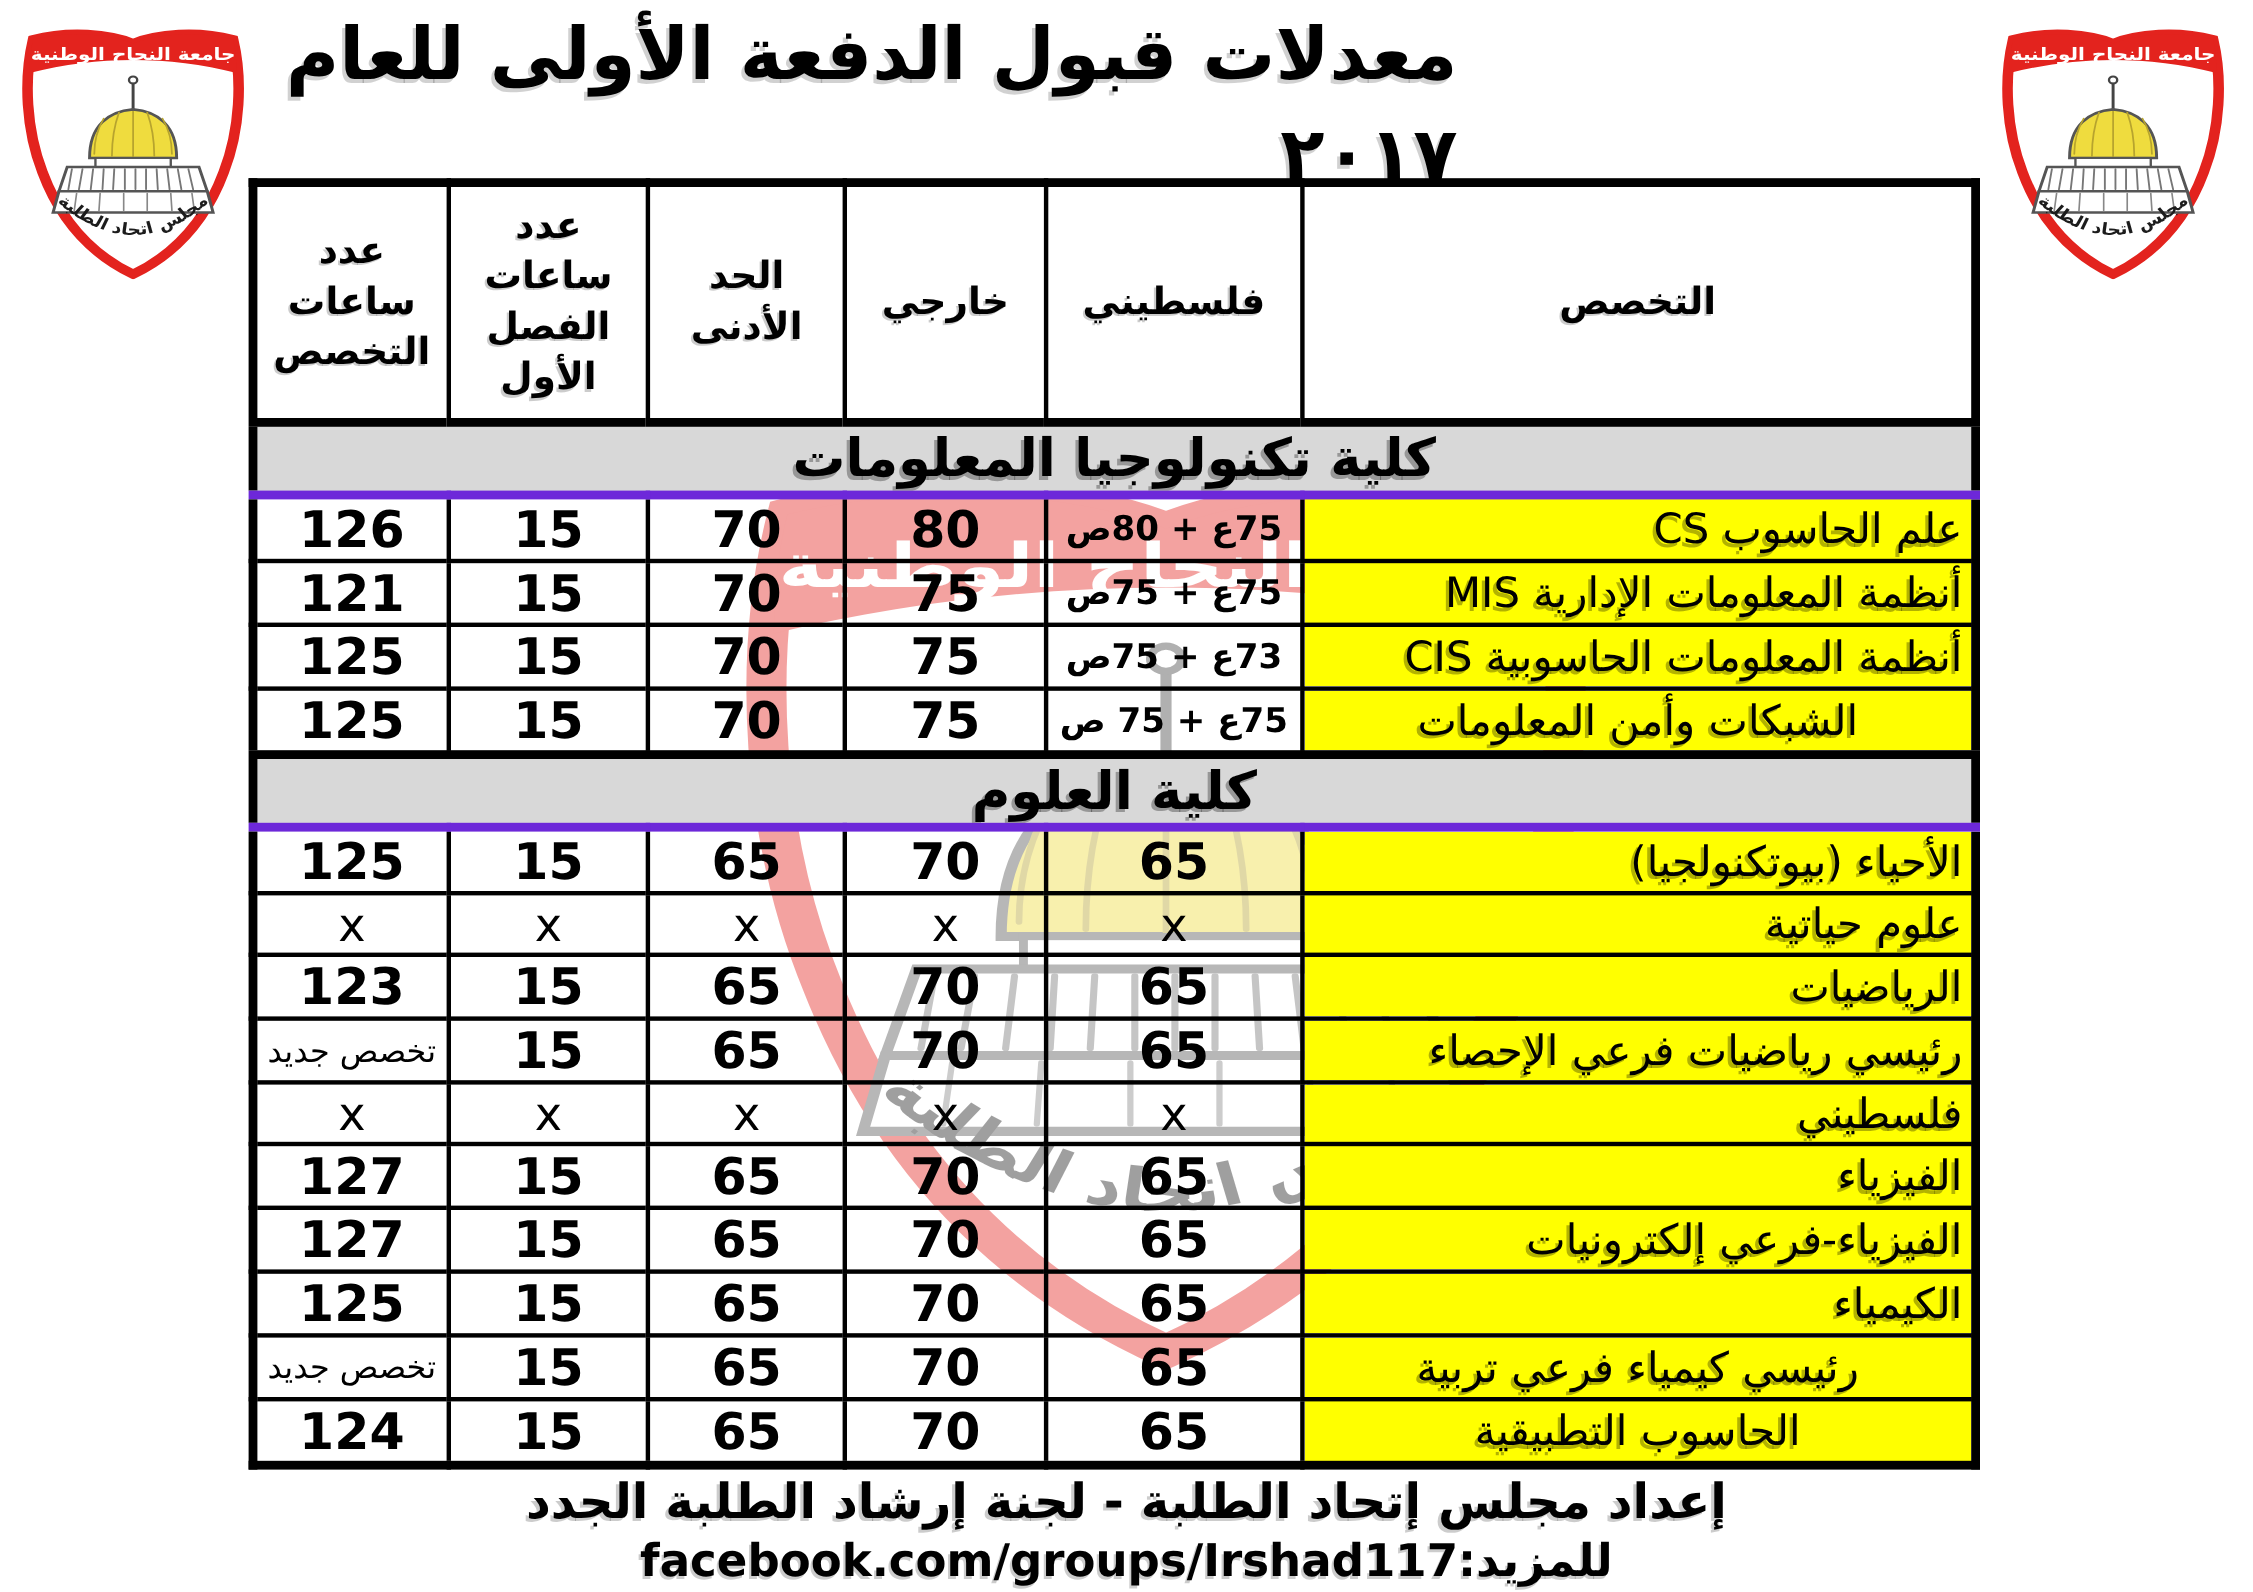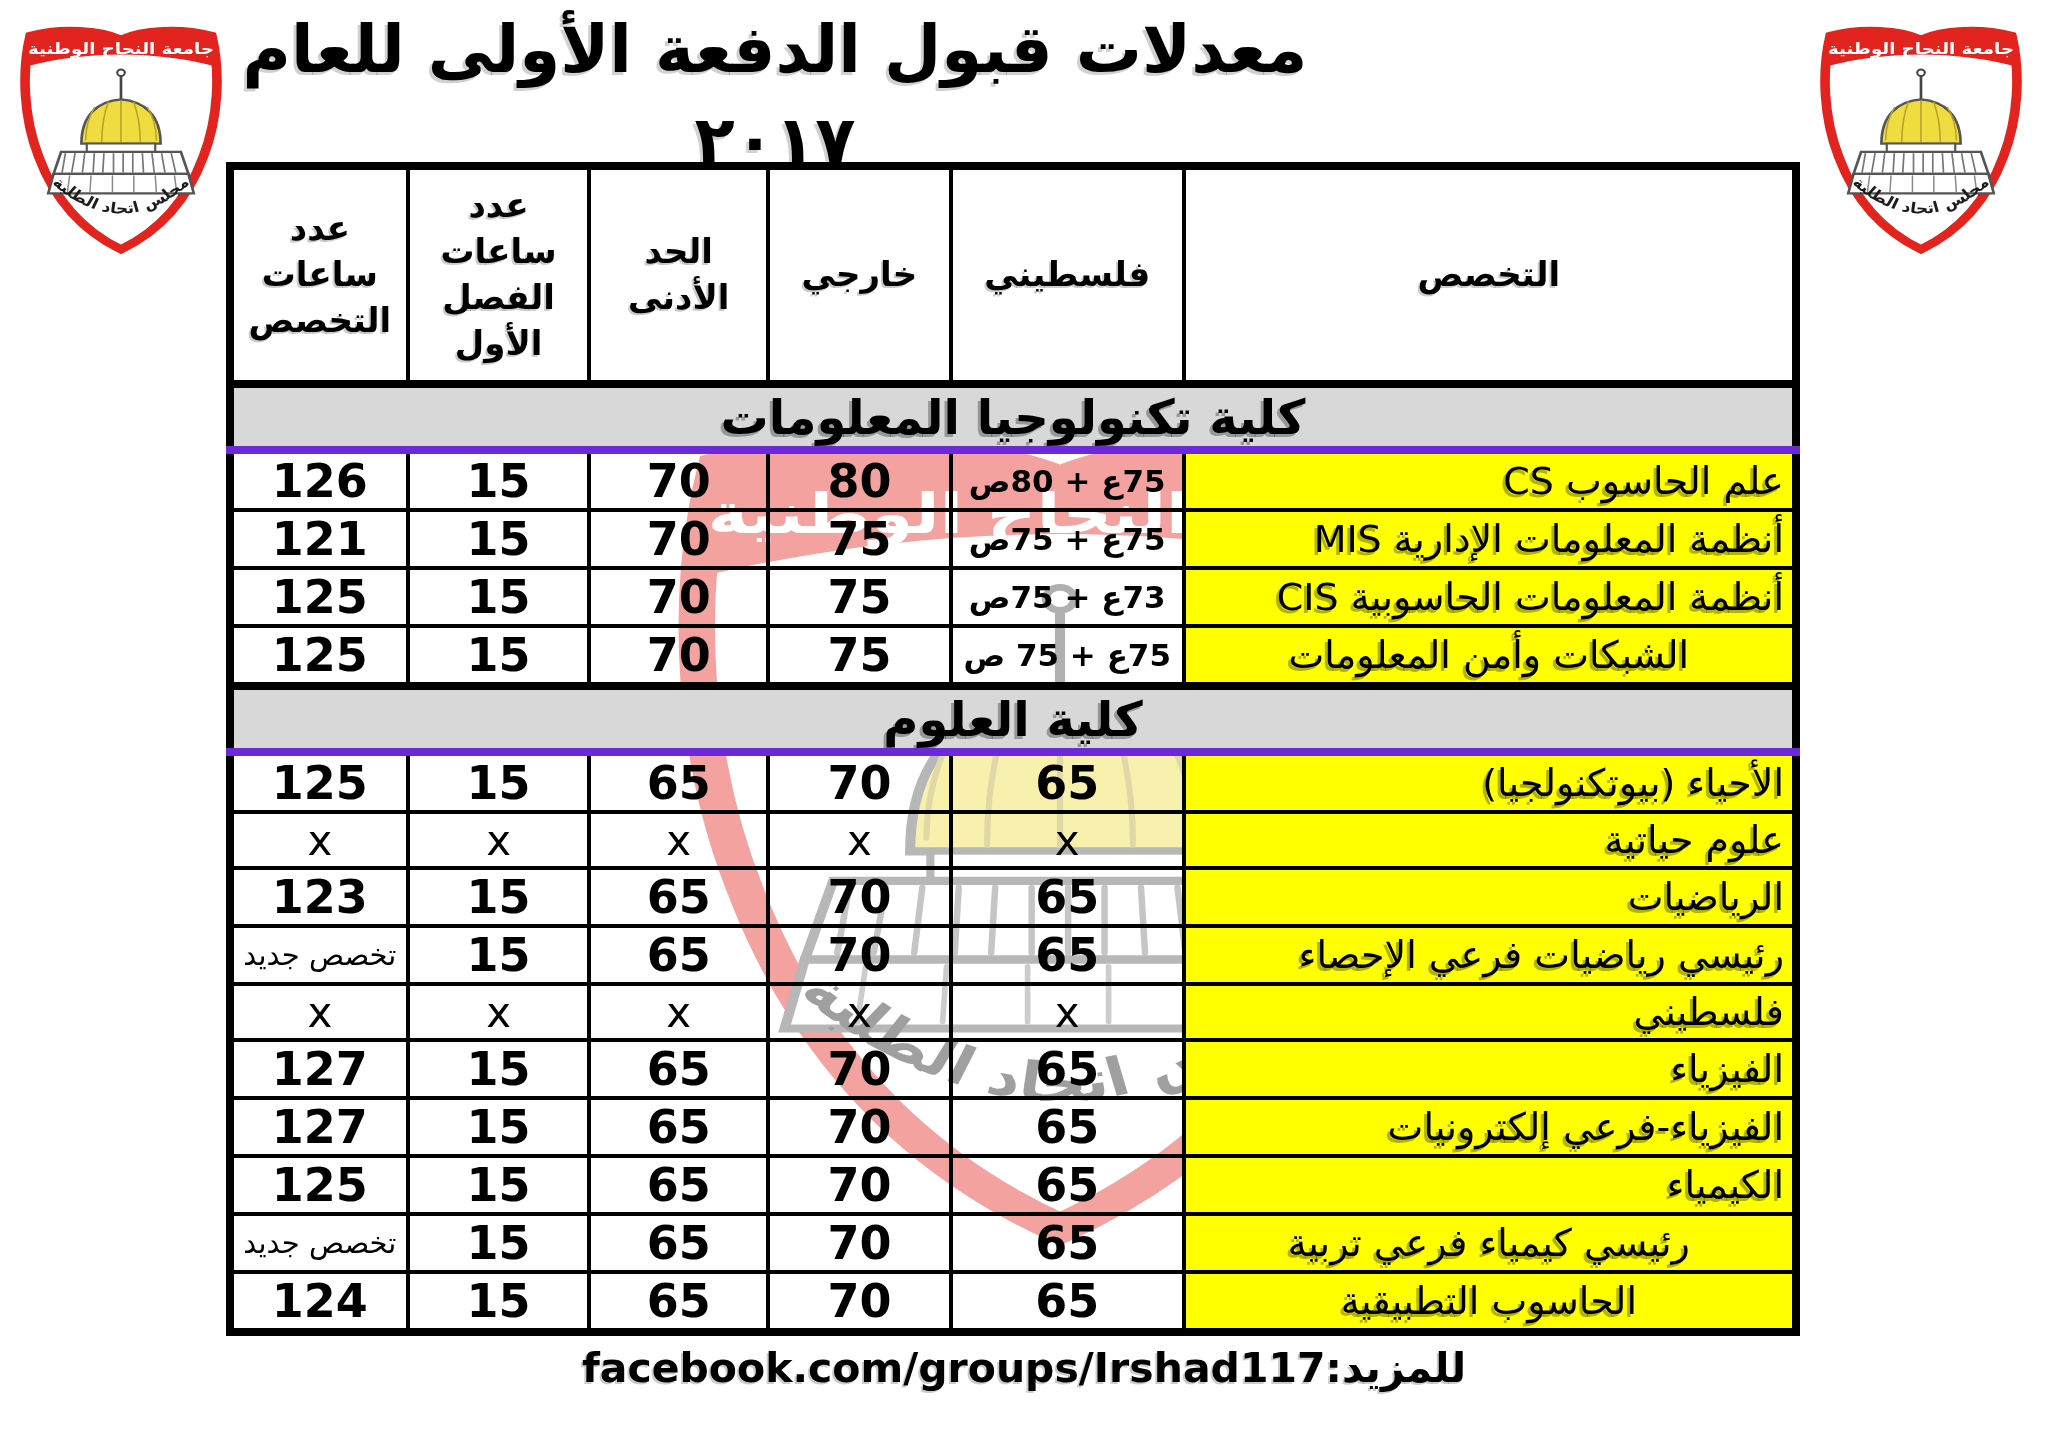--- a/index.html
+++ b/index.html
@@ -5,21 +5,21 @@
   html,body{margin:0;padding:0;}
   body{
     width:2048px;height:1447px;position:relative;overflow:hidden;
     background:#ffffff;
     font-family:"DejaVu Sans",sans-serif;
     color:#000;
   }
   
   .title{
     position:absolute;left:225px;top:4px;width:1100px;
-    text-align:center;direction:rtl;
+    direction:rtl;
     font-size:66px;font-weight:bold;line-height:1.38;
     text-shadow:-3px 3px 0 rgba(0,0,0,0.18);
   }
   
   .logo{position:absolute;top:24px;width:214px;height:230px;z-index:3;}
   .logo-left{left:14px;}
   .logo-right{left:1814px;}
   
   .watermark{
     position:absolute;left:655px;top:425px;width:810px;height:820px;
@@ -245,16 +245,17 @@
         <td class="value-cell col-palestinian">65</td>
         <td class="value-cell col-external">70</td>
         <td class="value-cell col-minimum">65</td>
         <td class="value-cell col-first_semester_hours">15</td>
         <td class="value-cell col-specialization_hours">124</td>
       </tr>
     </tbody>
 </table>
 
 <div class="footer">
+  <div class="footer-credit">إعداد مجلس إتحاد الطلبة - لجنة إرشاد الطلبة الجدد</div>
   <div class="footer-link">
     <span>للمزيد:</span><span class="url">facebook.com/groups/Irshad117</span>
   </div>
 </div>
 
 </body></html>

